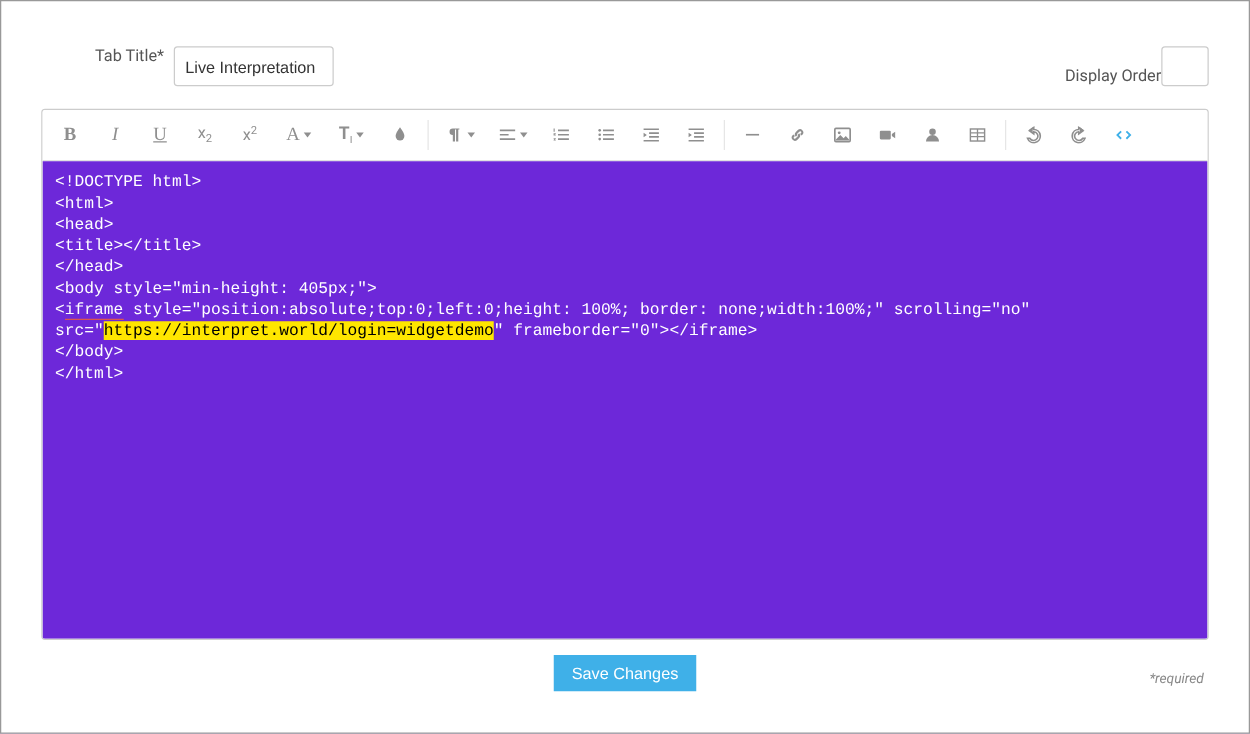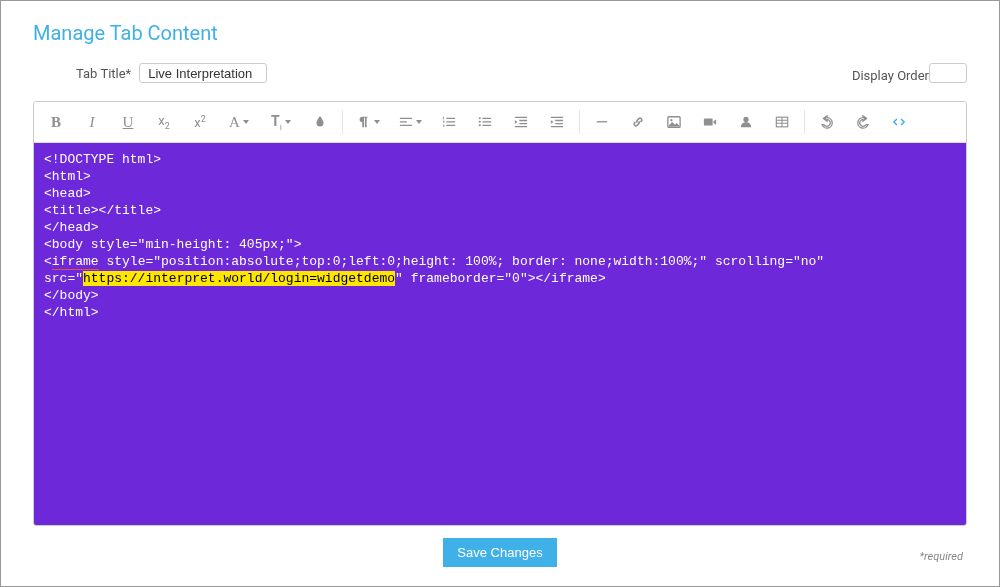--- a/index.html
+++ b/index.html
@@ -44,21 +44,22 @@
       font-size: 13px;
       color: #555;
       margin-left: 43px;
     }
     .text-input {
       border: 1px solid #ccc;
       border-radius: 3px;
       padding: 5px 8px;
       font-size: 13px;
       color: #333;
-      height: 20px;
+      height: 32px;
+      margin-top: 16px;
     }
     .tab-title-input {
       width: 128px;
     }
     .display-order-input {
       width: 38px;
     }
     .editor-wrapper {
       border: 1px solid #ccc;
       border-radius: 3px;
@@ -155,21 +156,20 @@
     .underline-letter { text-decoration: underline; font-family: Georgia, serif; font-size: 15px; }
     .sub-letter { font-size: 13px; }
     .sub-letter sub, .sub-letter sup { font-size: 9px; }
     .a-letter { font-family: Georgia, serif; font-size: 15px; }
     .t-letter { font-size: 14px; font-weight: bold;}
   </style>
 </head>
 <body>
 
 <div class="container">
-  <h1 class="page-title">Manage Tab Content</h1>
 
   <div class="form-row">
     <div class="left-group">
       <span class="field-label">Tab Title*</span>
       <input type="text" class="text-input tab-title-input" value="Live Interpretation" style="">
     </div>
     <div class="right-group">
       <span class="field-label">Display Order</span>
       <input type="text" class="text-input display-order-input" value="" style="">
     </div>

